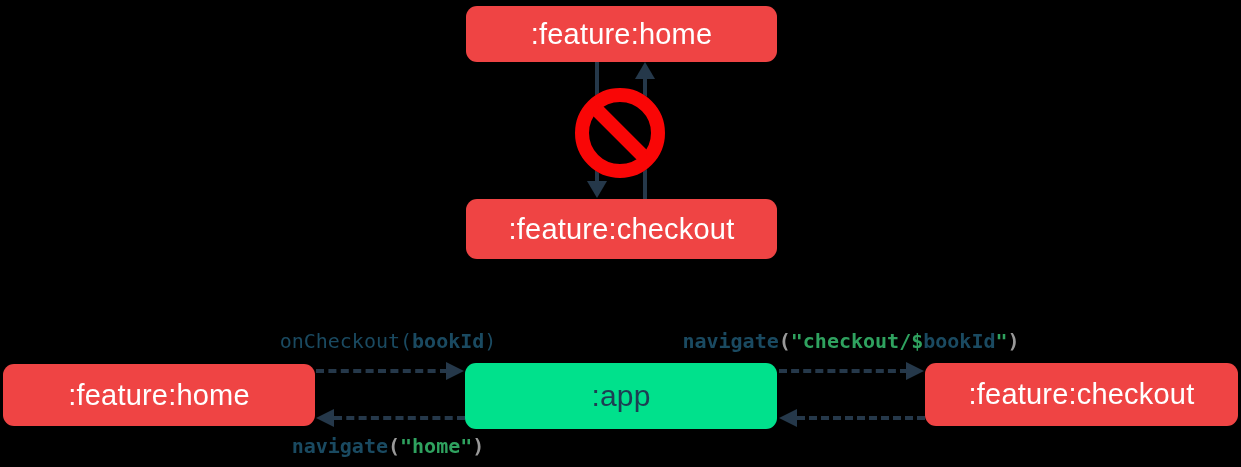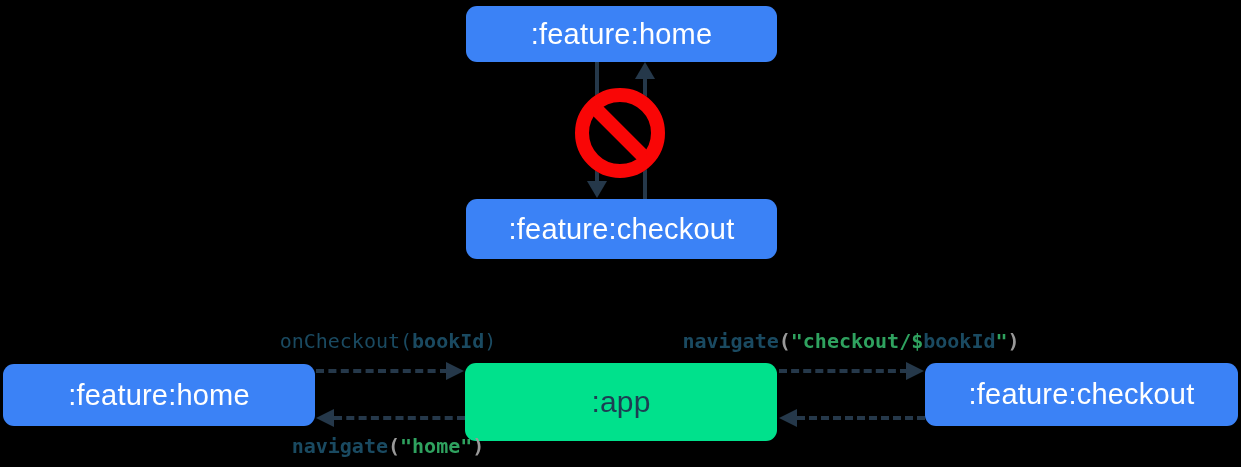--- a/index.html
+++ b/index.html
@@ -13,27 +13,27 @@
   }
   .box {
     position: absolute;
     display: flex;
     align-items: center;
     justify-content: center;
     border-radius: 11px;
     font-size: 29px;
     letter-spacing: 0.2px;
   }
-  .module { background: #3b82f6; color: #FFFFFF; }
+  .module { background: #ef4444; color: #FFFFFF; }
   .appbox { background: #00E18C; color: #1D3E53; }
 
   .box-home-top      { left: 466px; top: 6px;   width: 311px; height: 56px; }
   .box-checkout-top  { left: 466px; top: 199px; width: 311px; height: 60px; }
   .box-home-bottom   { left: 3px;   top: 364px; width: 312px; height: 62px; }
-  .box-app           { left: 465px; top: 363px; width: 312px; height: 78px; font-size: 30px; }
+  .box-app           { left: 465px; top: 363px; width: 312px; height: 66px; font-size: 30px; }
   .box-checkout-bottom { left: 925px; top: 363px; width: 313px; height: 63px; }
 
   .vline { position: absolute; width: 4px; background: #25384A; }
   .line-down { left: 595px; top: 62px; height: 122px; }
   .line-up   { left: 643px; top: 77px; height: 122px; }
 
   .tri { position: absolute; width: 0; height: 0; }
   .tri-down { left: 587px; top: 181px;
     border-left: 10px solid transparent; border-right: 10px solid transparent;
     border-top: 17px solid #25384A; }

